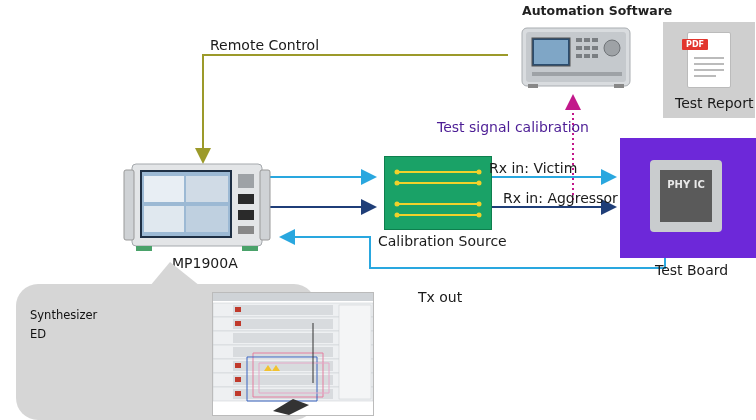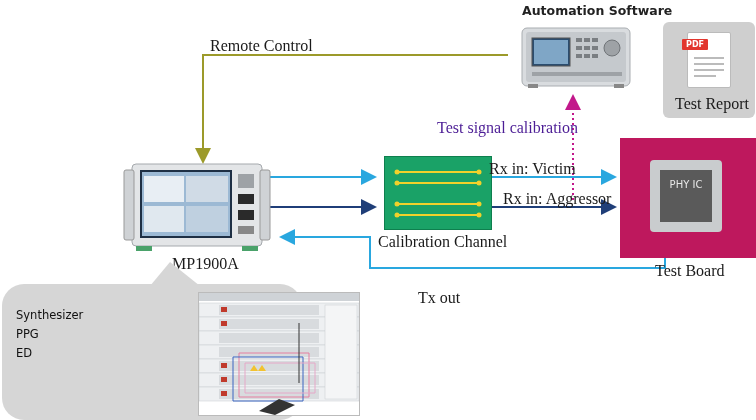--- a/index.html
+++ b/index.html
@@ -1,28 +1,28 @@
 <!DOCTYPE html>
 <html><head>
 <meta charset="utf-8">
 <style>
   html, body { margin:0; padding:0; background:#ffffff; }
   body { width:756px; height:420px; position:relative; overflow:hidden;
          font-family:"DejaVu Sans", sans-serif; color:#222; }
   .abs { position:absolute; }
-  .lbl { font-size:16px; color:#1a1a1a; white-space:nowrap;font-family:Liberation Serif, serif; }
+  .lbl { font-size:14px; color:#1a1a1a; white-space:nowrap; }
   svg.wires { position:absolute; left:0; top:0; }
   .auto-title { font-weight:bold; font-size:12.5px; }
   .callout { background:#d6d6d6; border-radius:22px; }
   .callout-list { font-size:11.5px; line-height:19px; color:#111; }
-  .report-card { background:#cfcfcf; border-radius:6px; }
+  .report-card { background:#cfcfcf; border-radius:0; }
   .pdf-doc { background:#fff; border:1px solid #bbb; border-radius:2px; }
   .pdf-tag { background:#e2362e; color:#fff; font-size:8px; font-weight:bold;
              text-align:center; border-radius:1px; }
-  .board { background:#be185d; }
+  .board { background:#6d28d9;font-weight:bold; }
   .chip-outer { background:#c9ccce; border-radius:4px; }
   .chip-inner { background:#5a5a5a; color:#e8e8e8; font-size:10px; text-align:center; }
   .cal-box { background:#1aa267; border:1px solid #0e7f4e; }
   .magenta { color:#4c1d95; }
 </style>
 </head>
 <body>
 
 <svg class="wires" width="756" height="420">
   <defs>
@@ -129,41 +129,40 @@
         <circle cx="94" cy="15" r="2.5"></circle>
       <circle cx="12" cy="26" r="2.5"></circle>
         <circle cx="94" cy="26" r="2.5"></circle>
       <circle cx="12" cy="47" r="2.5"></circle>
         <circle cx="94" cy="47" r="2.5"></circle>
       <circle cx="12" cy="58" r="2.5"></circle>
         <circle cx="94" cy="58" r="2.5"></circle>
     </g>
   </svg>
 </div>
-<div class="abs lbl" style="left:378px; top:233px;">Calibration Channel</div>
+<div class="abs lbl" style="left:378px; top:233px;">Calibration Source</div>
 
 <div class="abs lbl" style="left:489px; top:160px;">Rx in: Victim</div>
 <div class="abs lbl" style="left:503px; top:190px;">Rx in: Aggressor</div>
 
 <div class="abs board" style="left:620px; top:138px; width:136px; height:120px;">
   <div class="abs chip-outer" style="left:30px; top:22px; width:72px; height:72px;">
     <div class="abs chip-inner" style="left:10px; top:10px; width:52px; height:52px; line-height:30px;">PHY IC</div>
   </div>
 </div>
 <div class="abs lbl" style="left:655px; top:262px;">Test Board</div>
 
 <div class="abs lbl" style="left:418px; top:289px;">Tx out</div>
 
 <svg class="abs" style="left:0; top:0;" width="756" height="420">
   <path d="M150,286 L170,262 L200,286 z" fill="#d6d6d6"></path>
 </svg>
-<div class="abs callout" style="left:2px; top:284px; width:300px; height:136px;">
+<div class="abs callout" style="left:16px; top:284px; width:300px; height:136px;">
   <div class="abs callout-list" style="left:14px; top:22px;">
     <div>Synthesizer</div>
-    <div>PPG</div>
     <div>ED</div>
   </div>
 
   <div class="abs" style="left:196px; top:8px; width:160px; height:122px; background:#fff; border:1px solid #bbb;">
     <svg width="160" height="122">
       <rect x="0" y="0" width="160" height="8" fill="#cfd3d7"></rect>
       <g fill="#eef0f2" stroke="#c8ccd0" stroke-width="0.5">
         <rect x="0" y="10" width="160" height="14"></rect>
         <rect x="0" y="24" width="160" height="14"></rect>
         <rect x="0" y="38" width="160" height="14"></rect>

